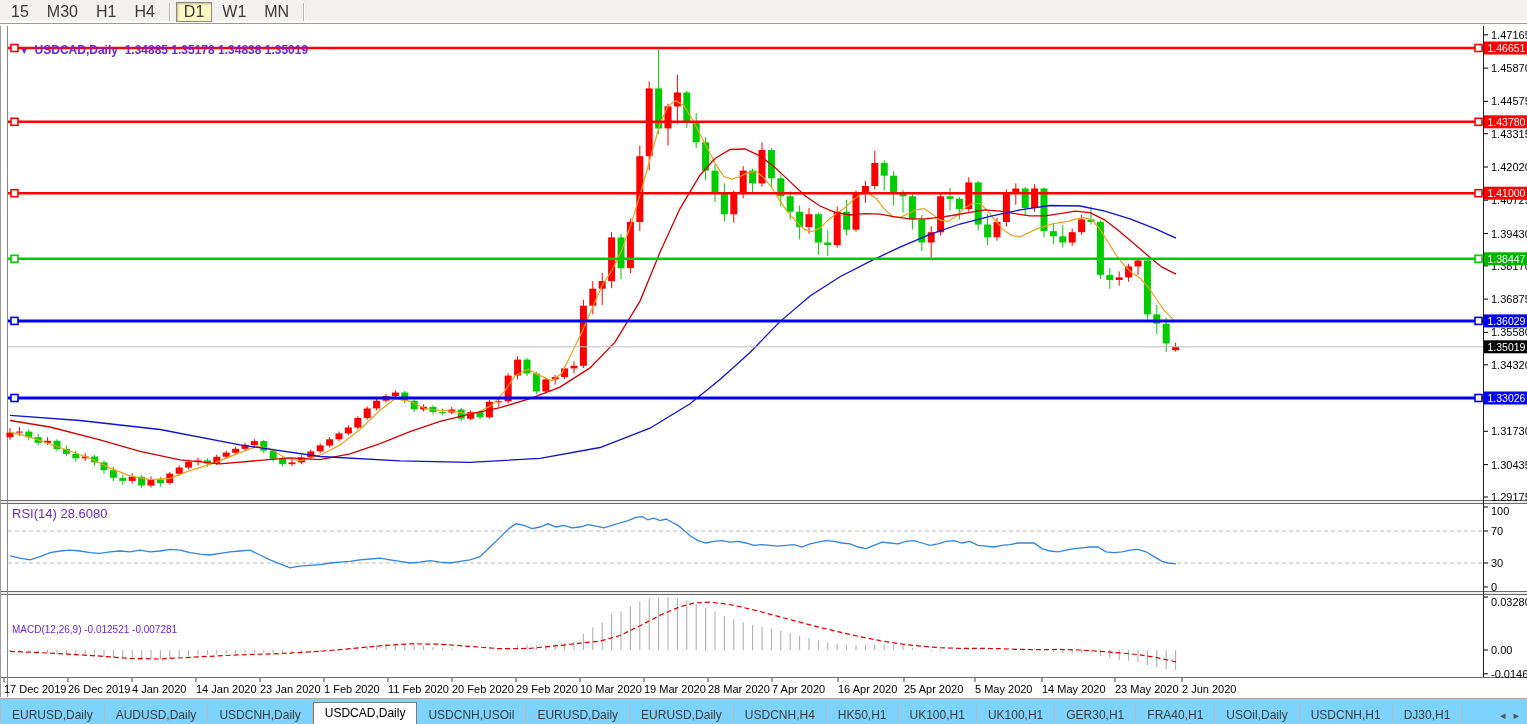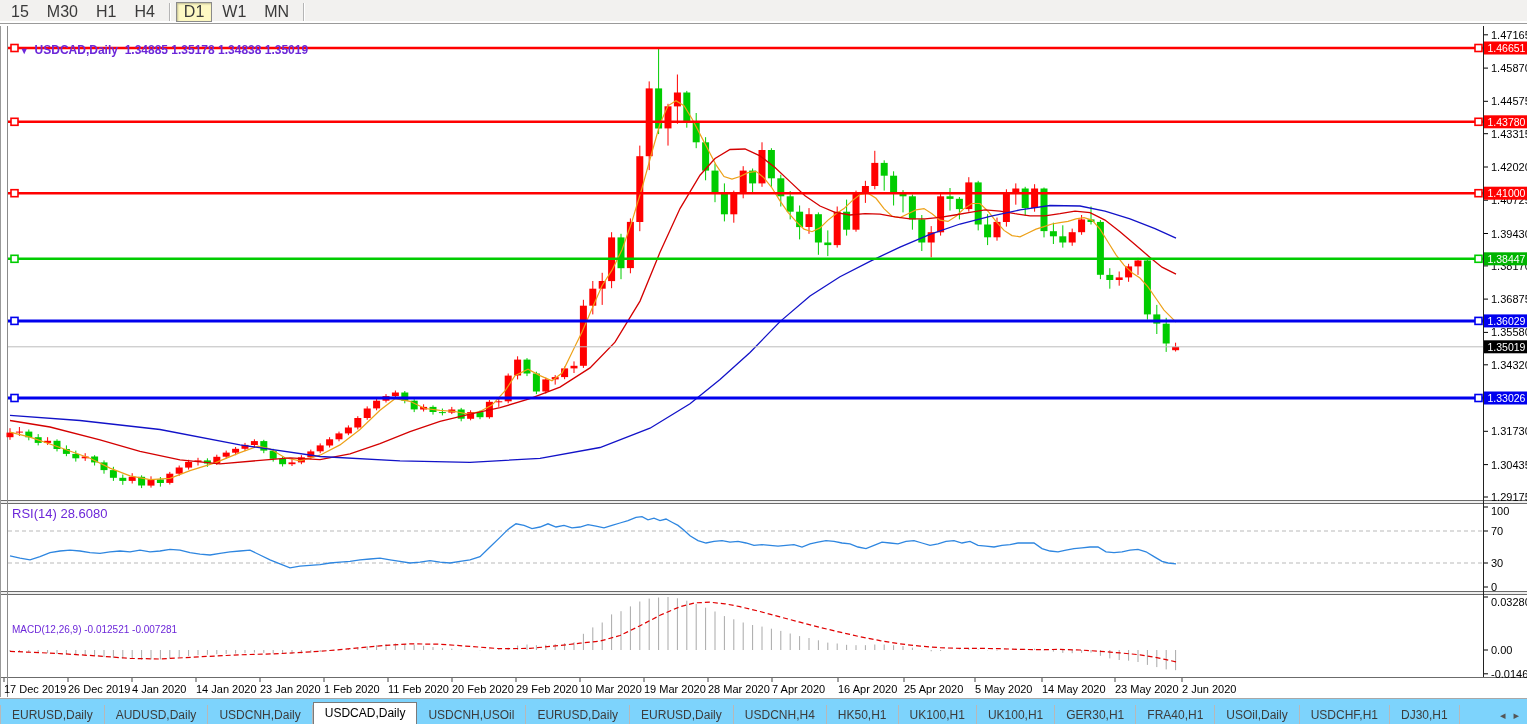--- a/index.html
+++ b/index.html
@@ -612,19 +612,19 @@
     <span class="tab">USDCNH,USOil</span>
     <span class="tab">EURUSD,Daily</span>
     <span class="tab">EURUSD,Daily</span>
     <span class="tab">USDCNH,H4</span>
     <span class="tab">HK50,H1</span>
     <span class="tab">UK100,H1</span>
     <span class="tab">UK100,H1</span>
     <span class="tab">GER30,H1</span>
     <span class="tab">FRA40,H1</span>
     <span class="tab">USOil,Daily</span>
-    <span class="tab">USDCHF,H1</span>
+    <span class="tab">USDCNH,H1</span>
     <span class="tab">DJ30,H1</span>
     <span id="tab-arrows">
       <span>◂</span>
       <span>▸</span>
     </span>
   </div>
 
 </body></html>

